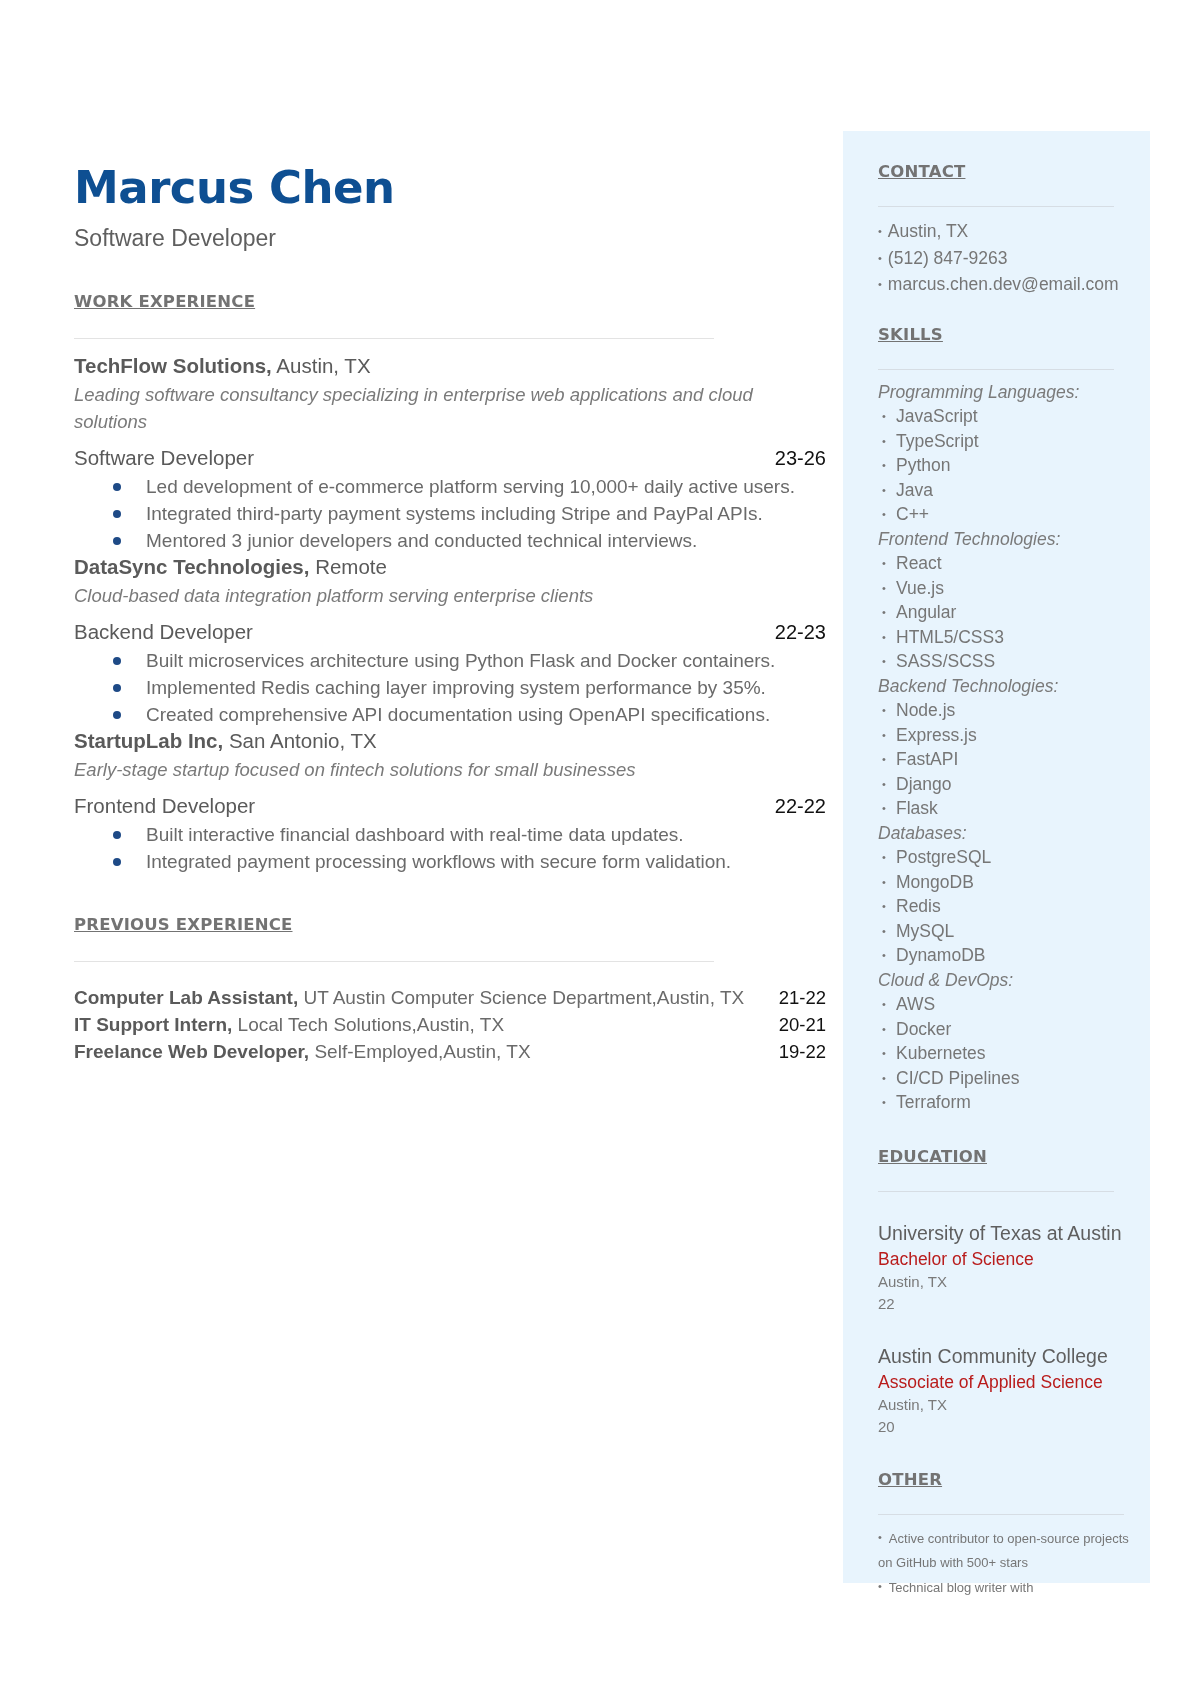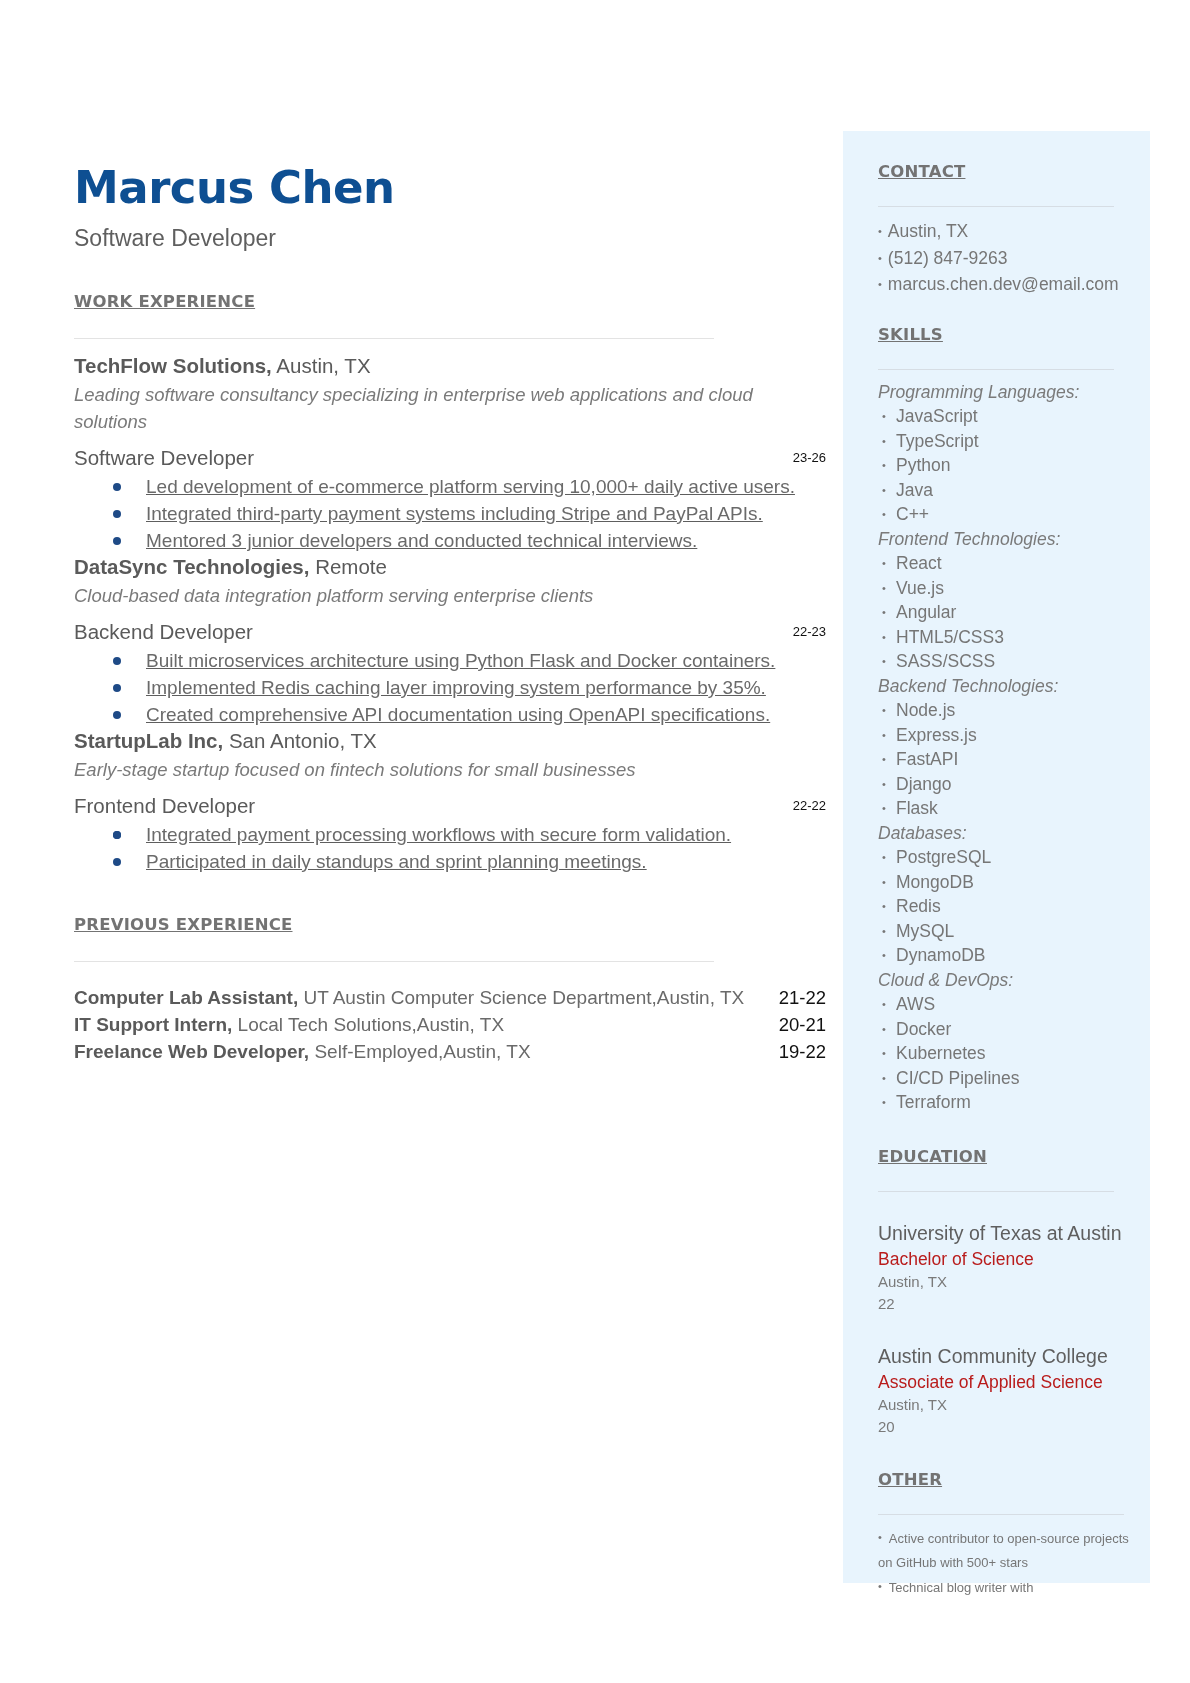--- a/index.html
+++ b/index.html
@@ -19,22 +19,22 @@
     font-family: "DejaVu Sans", sans-serif; font-weight: bold;
     font-size: 16.5px; color: #737373; letter-spacing: 0.2px; text-transform: uppercase; text-decoration: underline;
   }
   .main .section-head { margin-top: 38px; line-height: 24px; }
   .divider { height: 1px; background: #e3e3e3; }
   .main .divider { width: 640px; margin-top: 24px; }
   .company { font-size: 20.5px; line-height: 26px; color: #5a5a5a; }
   .company b { font-weight: bold; color: #5a5a5a; }
   .desc { font-style: italic; font-size: 18.5px; line-height: 27px; color: #7a7a7a; margin-top: 2px; }
   .role-row { display: flex; justify-content: space-between; font-size: 20.5px; line-height: 26px; margin-top: 10px; color: #5a5a5a; }
-  .role-row .date { color: #111; font-size: 13px; }
-  ul.bullets { list-style: none; margin: 2px 0 0 0; padding: 0; text-decoration: underline; }
+  .role-row .date { color: #111; font-size: 20px; }
+  ul.bullets { list-style: none; margin: 2px 0 0 0; padding: 0; }
   ul.bullets li { position: relative; padding-left: 72px; font-size: 19px; line-height: 27px; color: #6a6a6a; }
   ul.bullets li .dot {
     position: absolute; left: 39px; top: 10px; width: 8px; height: 8px; border-radius: 50%; background: #1e4a86;
   }
   .job { margin-top: 0; }
   .job.first { margin-top: 14px; }
   .prev-list { margin-top: 22px; }
   .prev-row { display: flex; justify-content: space-between; font-size: 19px; line-height: 27px; color: #6a6a6a; }
   .prev-row b { color: #5a5a5a; }
   .prev-row .date { color: #111; font-size: 18.5px; }
@@ -101,23 +101,22 @@
   </div>
 
   <div class="job">
     <div class="company"><b>StartupLab Inc,</b><span> San Antonio, TX</span></div>
     <div class="desc">Early-stage startup focused on fintech solutions for small businesses</div>
     <div class="role-row">
       <span>Frontend Developer</span>
       <span class="date">22-22</span>
     </div>
     <ul class="bullets">
-      <li><span class="dot"></span></li>
+      <li><span class="dot"></span><span>Built interactive financial dashboard with real-time data updates.</span></li>
       <li><span class="dot"></span><span>Integrated payment processing workflows with secure form validation.</span></li>
-      <li><span class="dot"></span><span>Participated in daily standups and sprint planning meetings.</span></li>
     </ul>
   </div>
 
   <div class="section-head">PREVIOUS EXPERIENCE</div>
   <div class="divider"></div>
 
   <div class="prev-list">
     <div class="prev-row">
       <span><b>Computer Lab Assistant,</b><span> UT Austin Computer Science Department,Austin, TX</span></span>
       <span class="date">21-22</span>

